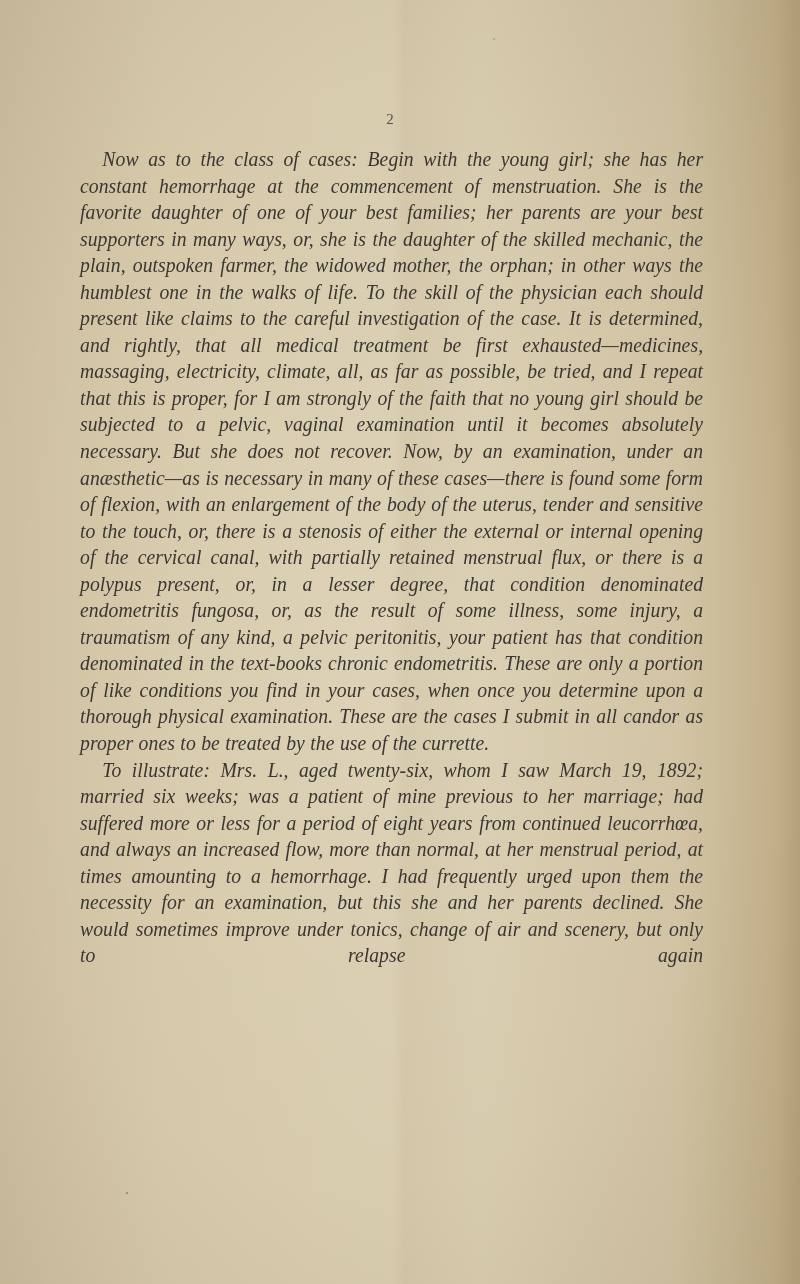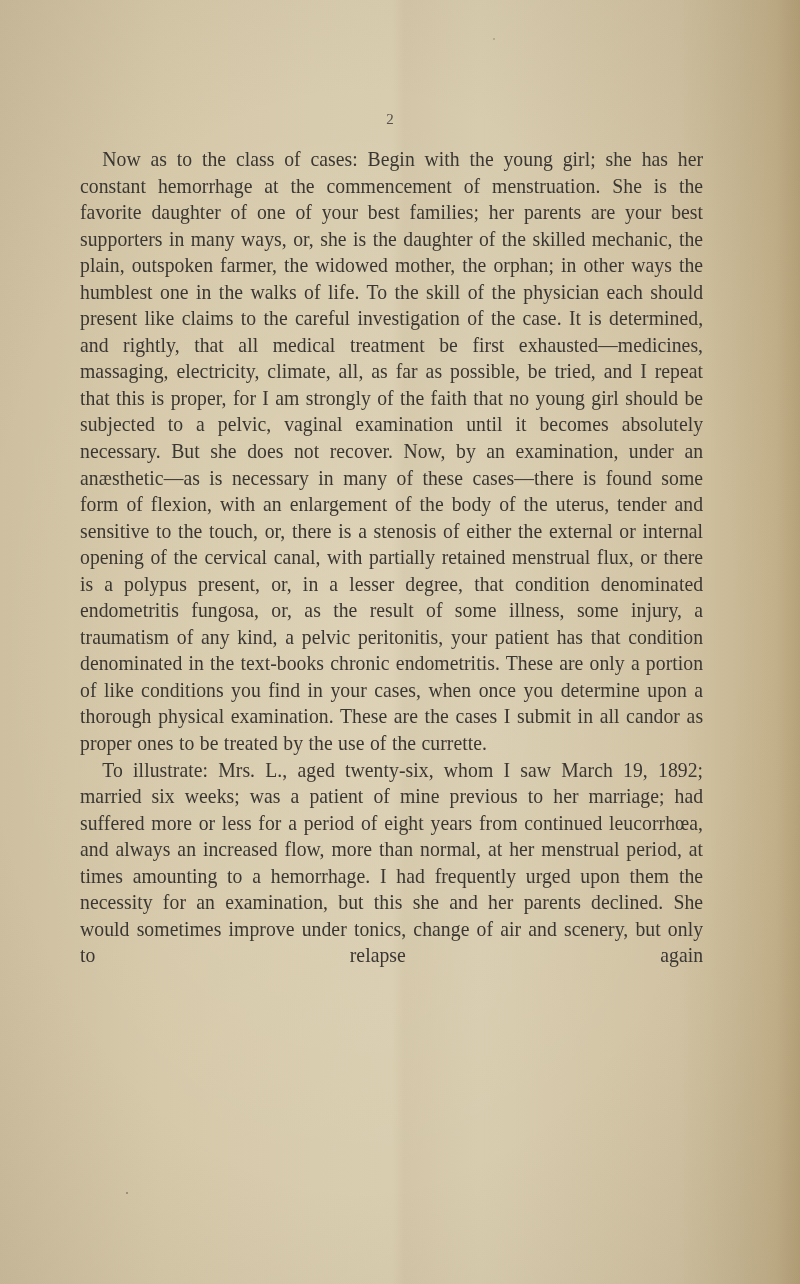--- a/index.html
+++ b/index.html
@@ -28,20 +28,21 @@
       width: 16px;
       text-align: center;
       font-size: 15px;
       color: #55504a;
     }
     .text-block {
       position: absolute;
       top: 146px;
       left: 80px;
       width: 623px;
+      font-style: italic;
     }
     .para {
       margin: 0;
       font-size: 21.2px;
       line-height: 26.55px;
       text-align: justify;
       text-align-last: left;
       letter-spacing: 0.05px;
       word-spacing: 0.5px;
       transform: scaleX(0.93);

